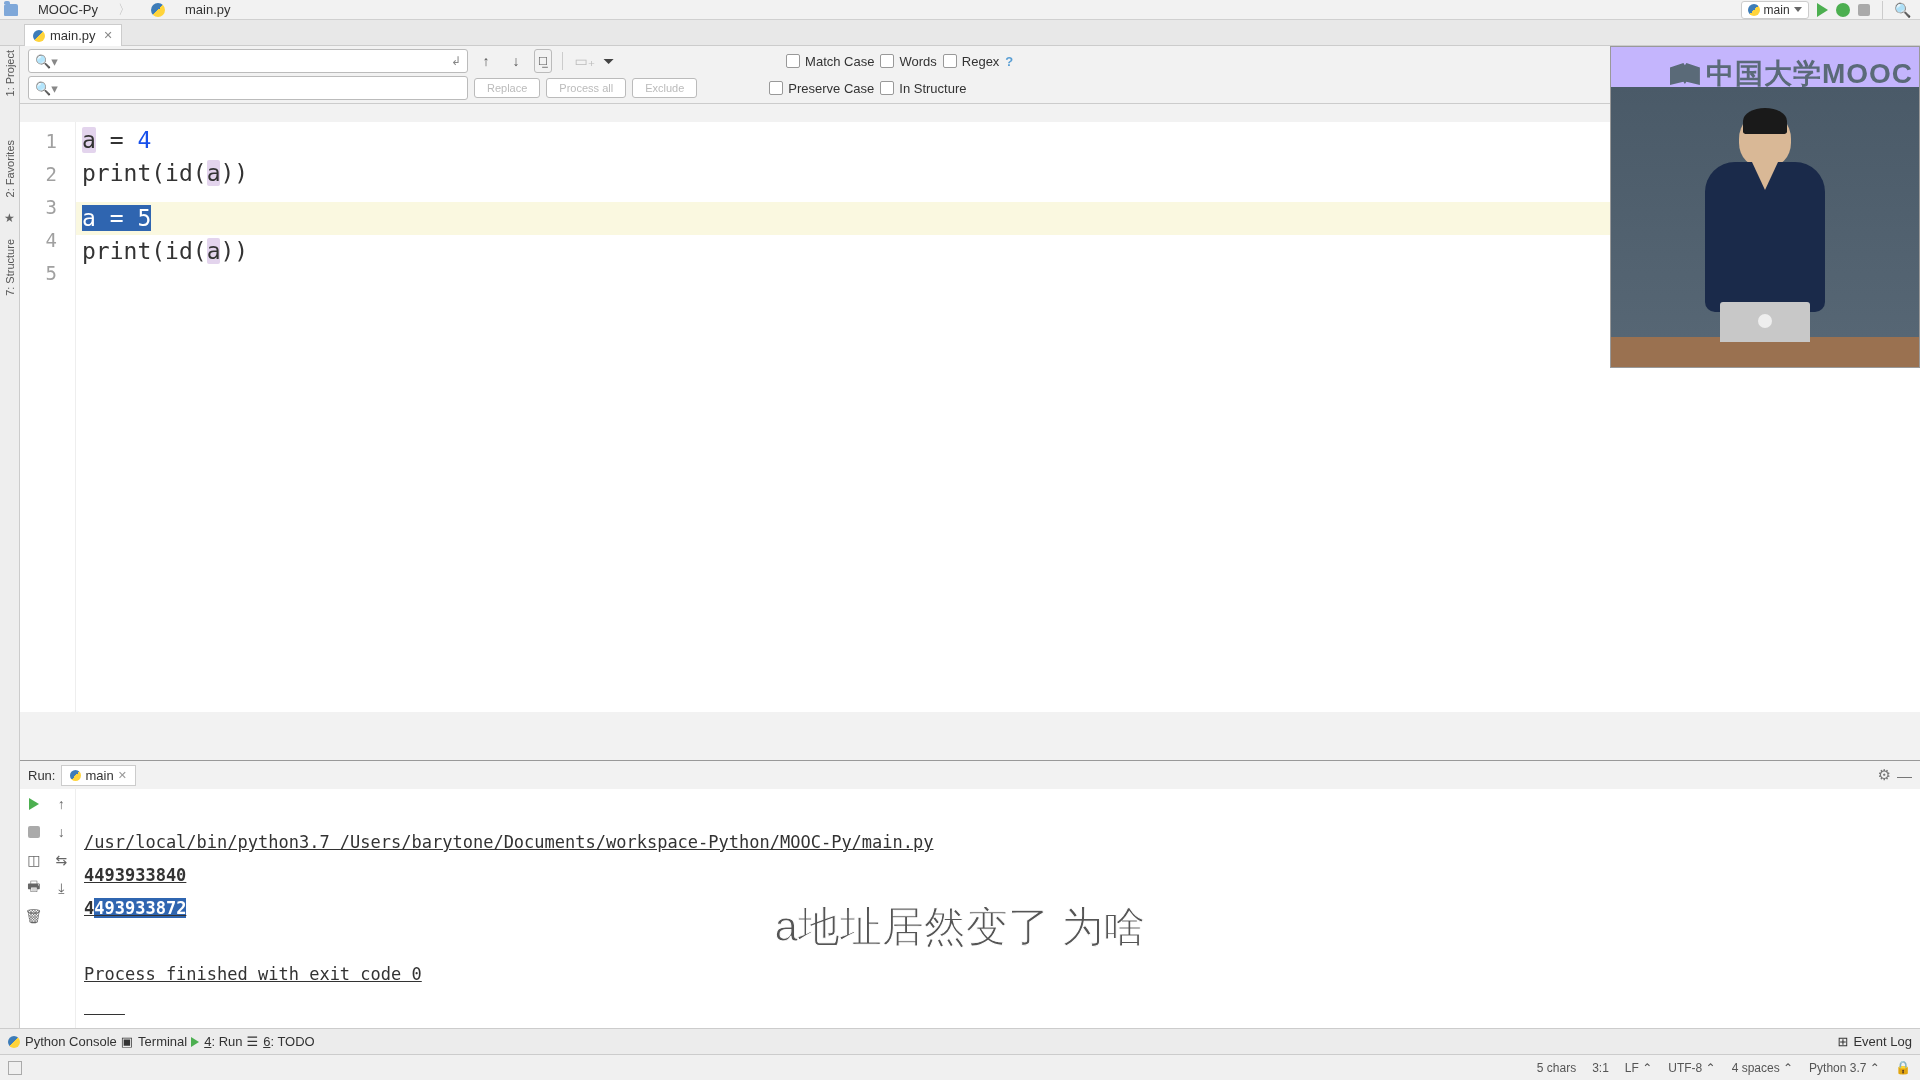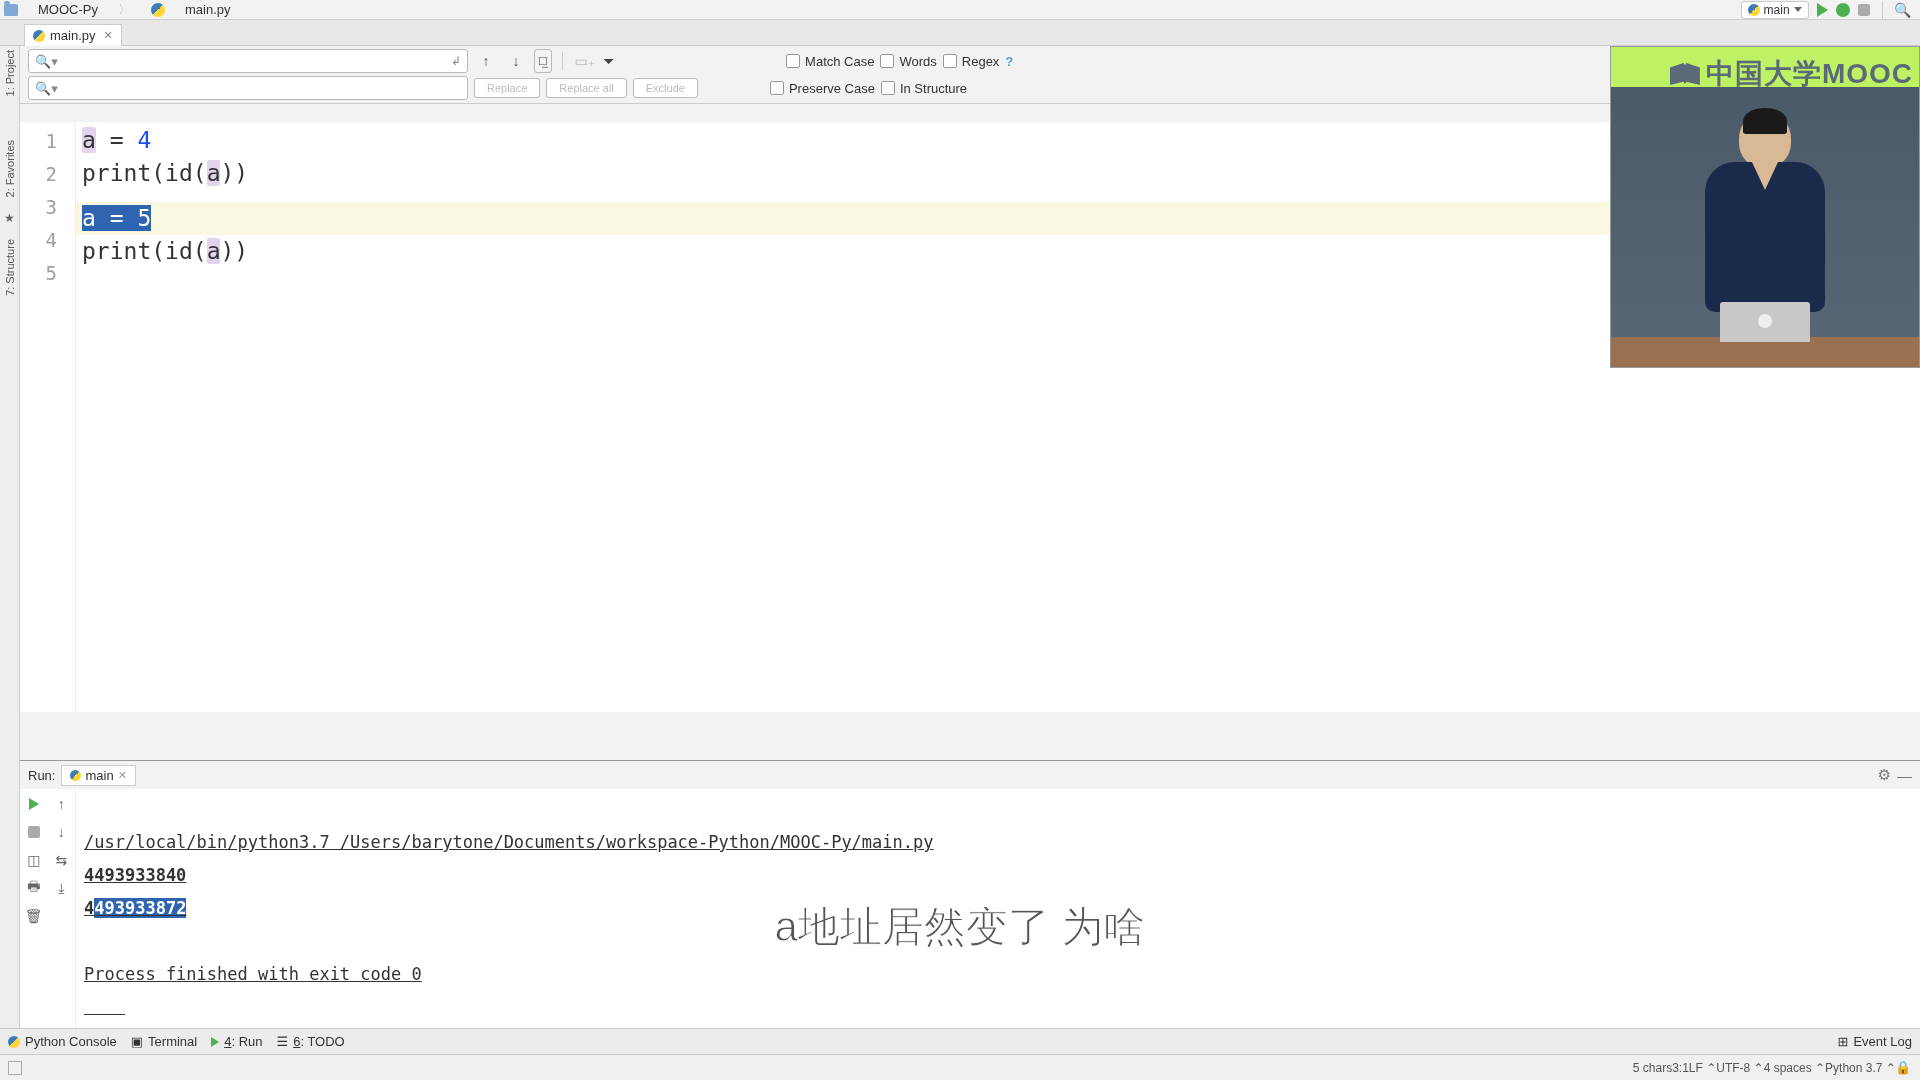--- a/index.html
+++ b/index.html
@@ -67,31 +67,31 @@
 .run-tools { width:56px; border-right:1px solid #eee; display:flex;}
 .tcol { width:28px; display:flex; flex-direction:column; align-items:center; padding-top:6px; gap:10px;}
 .tcol .ic { width:18px;height:18px; display:flex;align-items:center;justify-content:center; color:#666; font-size:14px;}
 .play-g{width:0;height:0;border-top:6px solid transparent;border-bottom:6px solid transparent;border-left:10px solid #4caf50;}
 .stop-g{width:12px;height:12px;background:#aaa;border-radius:2px;}
 .console { flex:1; font-family: Menlo, Consolas, monospace; font-size:17px; line-height:33px; padding: 4px 8px; white-space:pre;text-decoration:underline;}
 .console .bold { font-weight:bold; }
 .sel-out { background:#2f65b0; color:#fff;}
 
 
-.tool-bar { position:absolute; left:0; right:0; bottom:26px; height:26px; background:#ececec; border-top:1px solid #ccc; display:flex; align-items:center; padding:0 8px; gap:14px; font-size:13px;}
+.tool-bar { position:absolute; left:0; right:0; bottom:26px; height:26px; background:#ececec; border-top:1px solid #ccc; display:flex; align-items:center; padding:0 8px; gap:4px; font-size:13px;}
 .tb-item { display:flex; align-items:center; gap:5px; color:#333;}
 .tb-item .u { text-decoration:underline;}
 .tb-right { margin-left:auto; display:flex; align-items:center; gap:6px;}
 .status-bar { position:absolute; left:0; right:0; bottom:0; height:26px; background:#f0f0f0; border-top:1px solid #ccc; display:flex; align-items:center; padding:0 8px; font-size:12px; color:#555;}
 .sb-left-ic{width:14px;height:14px;border:1px solid #aaa;}
-.sb-right { margin-left:auto; display:flex; gap:0; align-items:center;}
+.sb-right { margin-left:auto; display:flex; gap:16px; align-items:center;}
 .lock-ic{font-size:13px;color:#777;}
 
 
-.video-box { position:absolute; right:0; top: 46px; width:310px; height:322px; background:#bef264; border:1px solid #999;}
+.video-box { position:absolute; right:0; top: 46px; width:310px; height:322px; background:#c4b5fd; border:1px solid #999;}
 .mooc-logo { position:absolute; top:8px; left:0; right:6px; display:flex; align-items:center; justify-content:flex-end; gap:6px; color:#5a6a78; font-size:28px; font-weight:600; letter-spacing:1px;}
 .logo-book { width:30px;height:22px; background:#5a6a78; clip-path: polygon(0 20%, 45% 0, 50% 10%, 55% 0, 100% 20%, 100% 100%, 55% 85%, 50% 95%, 45% 85%, 0 100%);}
 .presenter { position:absolute; top:65px; left:50%; transform:translateX(-50%); width:120px; height:230px;}
 .head { width:52px;height:56px;background:#d9b896;border-radius:48% 48% 45% 45%;margin:0 auto;position:relative;}
 .hair { position:absolute;top:-4px;left:4px;right:4px;height:26px;background:#1a1a1a;border-radius:50% 50% 10% 10%;}
 .shirt { width:120px;height:150px;background:#1a2a4a;border-radius:30px 30px 10px 10px;margin-top:-6px;position:relative;}
 .collar{position:absolute;top:0;left:50%;transform:translateX(-50%);width:26px;height:28px;background:#d9b896; clip-path:polygon(0 0,100% 0,50% 100%);}
 .laptop{position:absolute;bottom:0;left:50%;transform:translateX(-50%);width:90px;height:40px;background:#c8c8c8;border-radius:3px 3px 0 0;}
 .laptop-logo{position:absolute;top:12px;left:50%;transform:translateX(-50%);width:14px;height:14px;background:#eee;border-radius:50%;}
 .desk{position:absolute;bottom:0;left:0;right:0;height:30px;background:#9a7150;}
@@ -160,21 +160,21 @@
         <span>Regex</span>
       </label>
     <span class="help-q">?</span>
   </div>
   <div class="find-row">
     <div class="search-box">
       <span class="mag-ic">🔍▾</span>
       <input style="">
     </div>
     <button class="repl-btn disabled">Replace</button>
-    <button class="repl-btn disabled">Replace all</button>
+    <button class="repl-btn disabled">Process all</button>
     <button class="repl-btn disabled">Exclude</button>
     <div style="width:60px;"></div>
     <label class="chk">
         <span class="chk-box"></span>
         <span>Preserve Case</span>
       </label>
     <label class="chk">
         <span class="chk-box"></span>
         <span>In Structure</span>
       </label>

